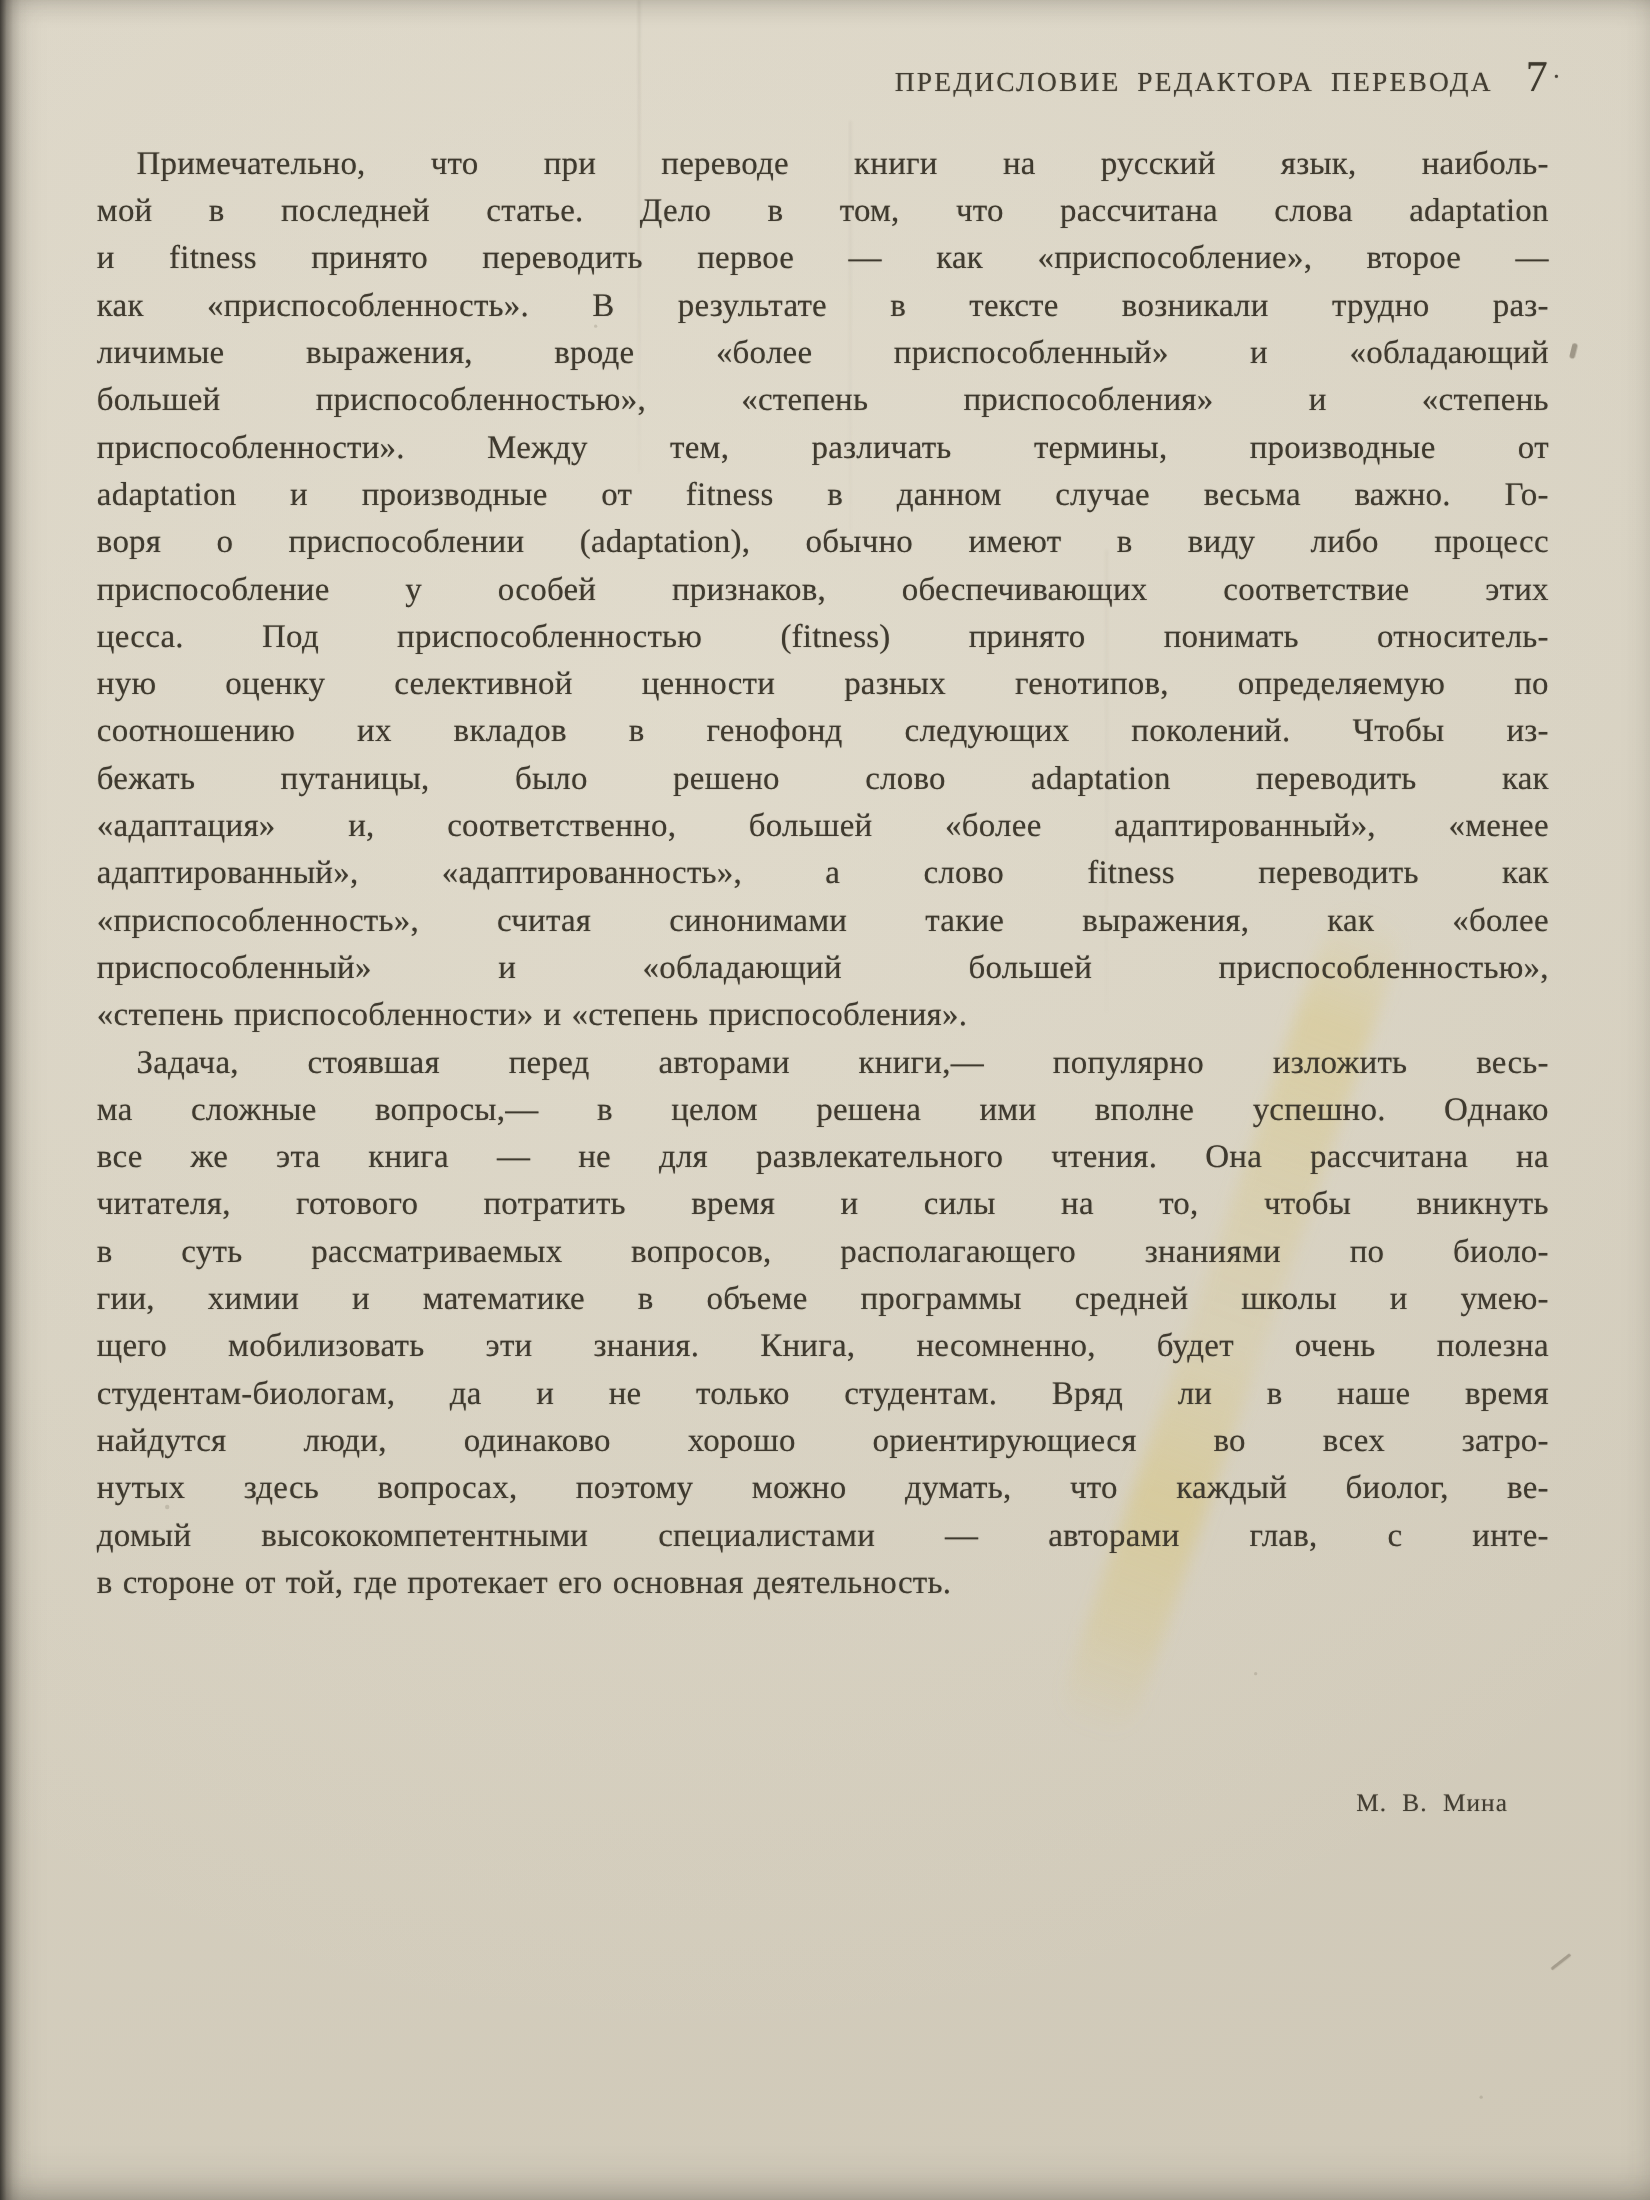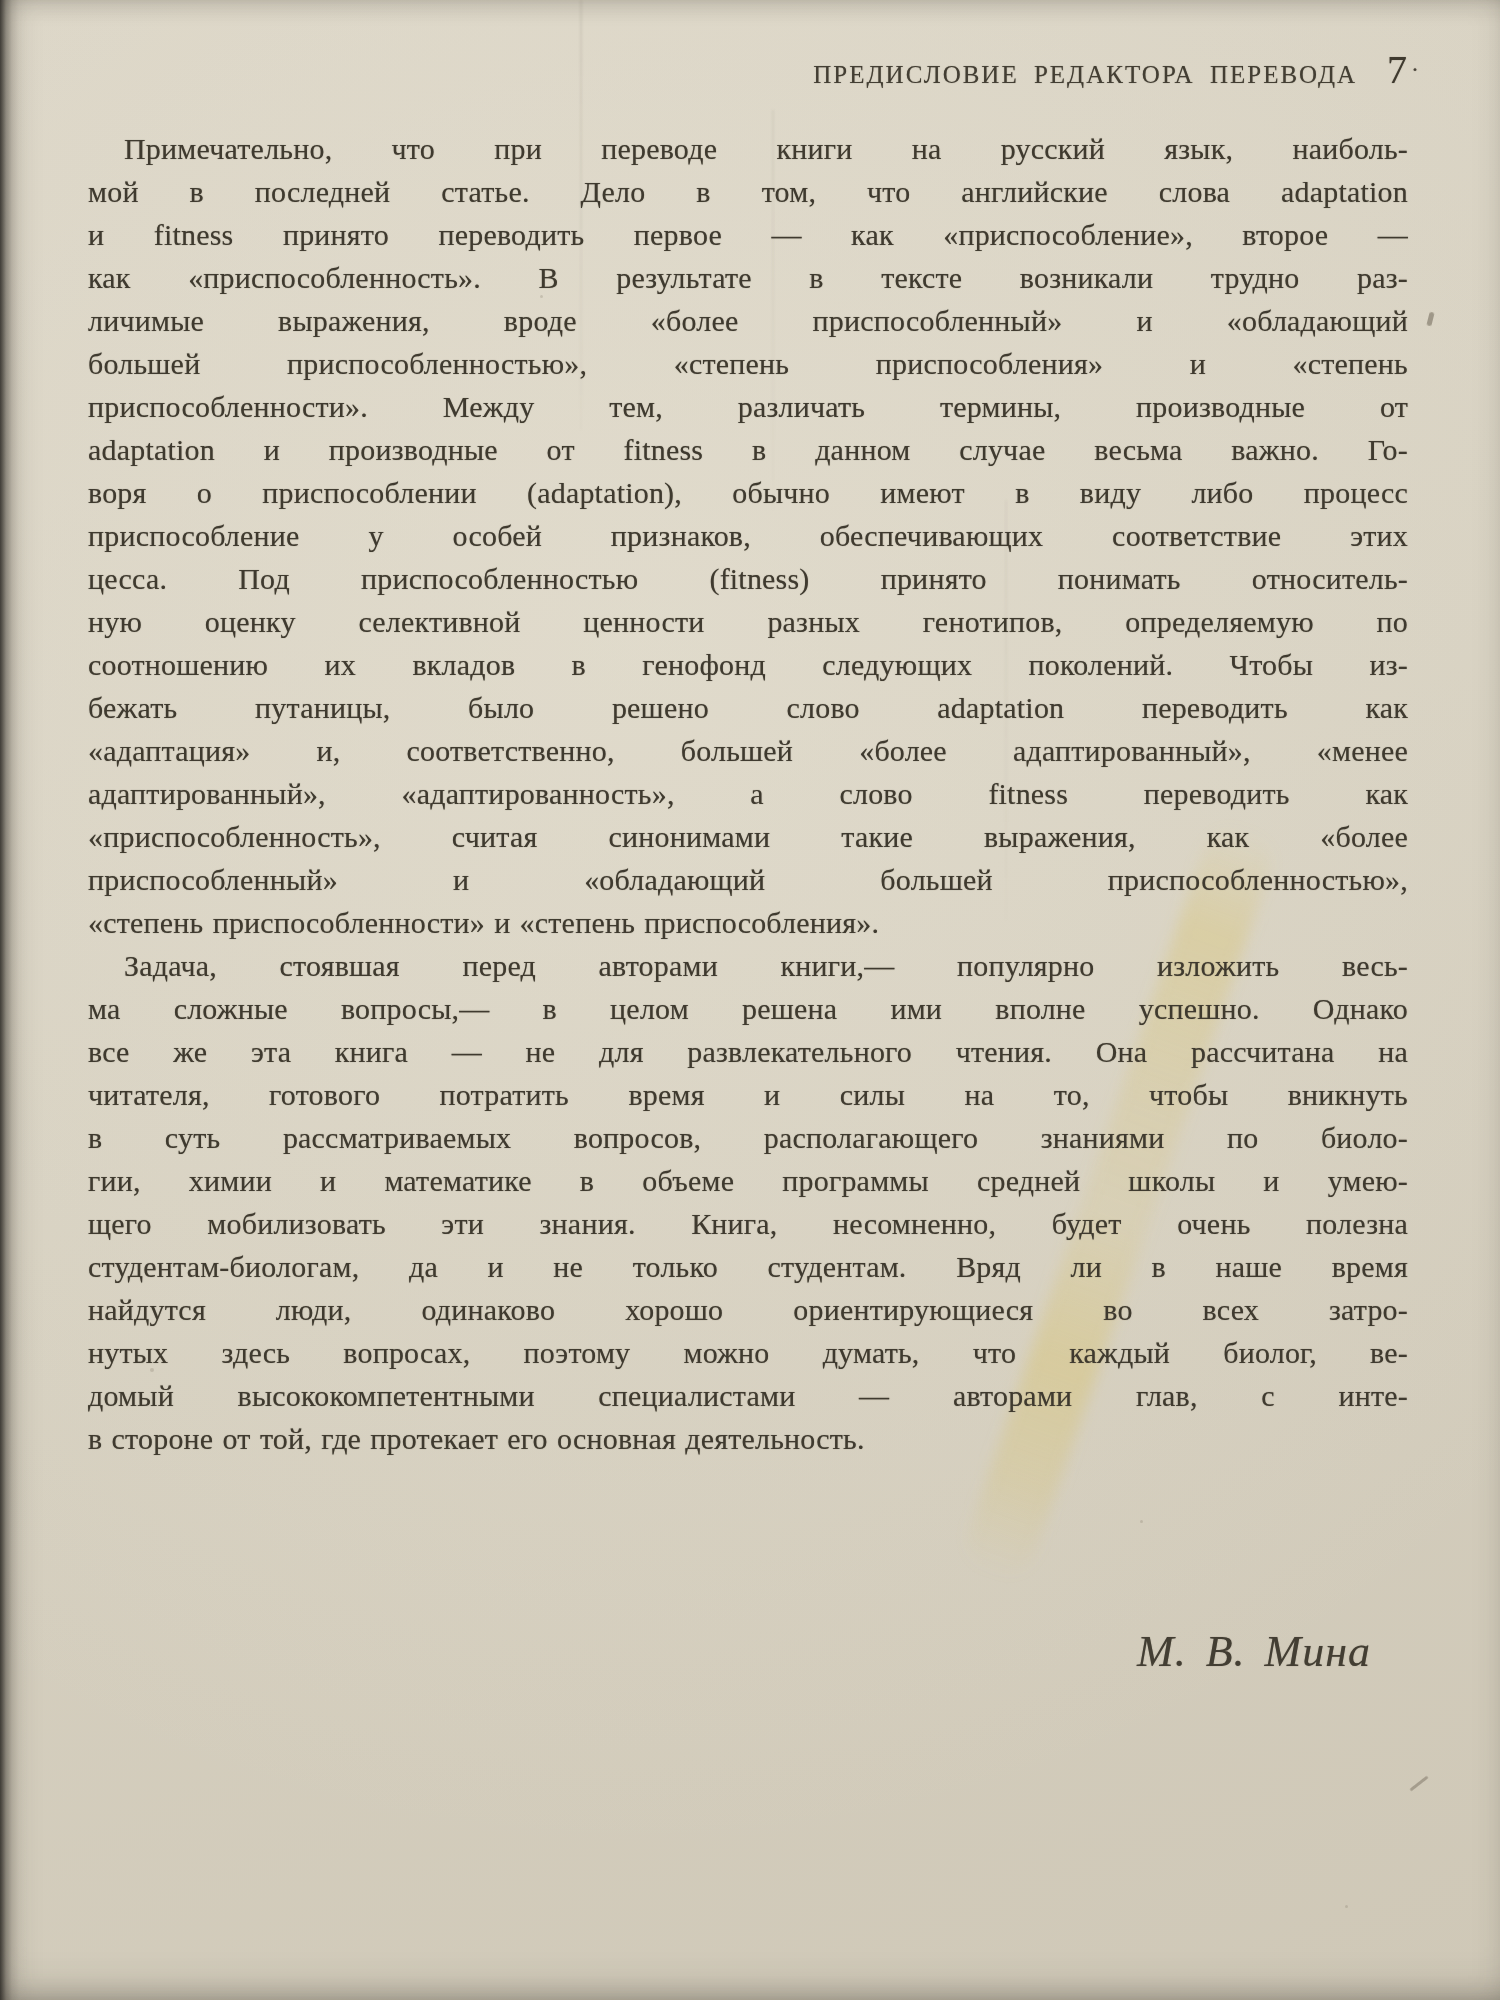--- a/index.html
+++ b/index.html
@@ -91,21 +91,21 @@
   .line {
     height: 43px; line-height: 43px;
     text-align: justify;
     text-align-last: justify;
   }
   .line.last { text-align-last: left; }
   .line.first { text-indent: 36px; }
 
   .signature {
     position: absolute; top: 1626px; right: 140px;
-    font-size: 44px; font-style: italic;
+    font-size: 23px; 
     letter-spacing: 1px; word-spacing: 7px;
     color: #433e33;
     text-shadow: 0 0 1px rgba(64,58,46,0.5);
     white-space: nowrap;
   }
 
   
   .mark { position: absolute; pointer-events: none; }
   .mark.top {
     left: 1428px; top: 312px; width: 5px; height: 14px;
@@ -134,21 +134,21 @@
   <div class="crease c3"></div>
   <div class="stain"></div>
 
   <div class="running-head">
     <span class="title">ПРЕДИСЛОВИЕ РЕДАКТОРА ПЕРЕВОДА</span>
     <span class="pagenum"><span>7</span><span class="pagedot">·</span></span>
   </div>
 
   <div class="body-text">
       <div class="line first">Примечательно, что при переводе книги на русский язык, наиболь-</div>
-      <div class="line">мой в последней статье. Дело в том, что английские слова adaptation</div>
+      <div class="line">мой в последней статье. Дело в том, что рассчитана слова adaptation</div>
       <div class="line">и fitness принято переводить первое — как «приспособление», второе —</div>
       <div class="line">как «приспособленность». В результате в тексте возникали трудно раз-</div>
       <div class="line">личимые выражения, вроде «более приспособленный» и «обладающий</div>
       <div class="line">большей приспособленностью», «степень приспособления» и «степень</div>
       <div class="line">приспособленности». Между тем, различать термины, производные от</div>
       <div class="line">adaptation и производные от fitness в данном случае весьма важно. Го-</div>
       <div class="line">воря о приспособлении (adaptation), обычно имеют в виду либо процесс</div>
       <div class="line">приспособление у особей признаков, обеспечивающих соответствие этих</div>
       <div class="line">цесса. Под приспособленностью (fitness) принято понимать относитель-</div>
       <div class="line">ную оценку селективной ценности разных генотипов, определяемую по</div>

